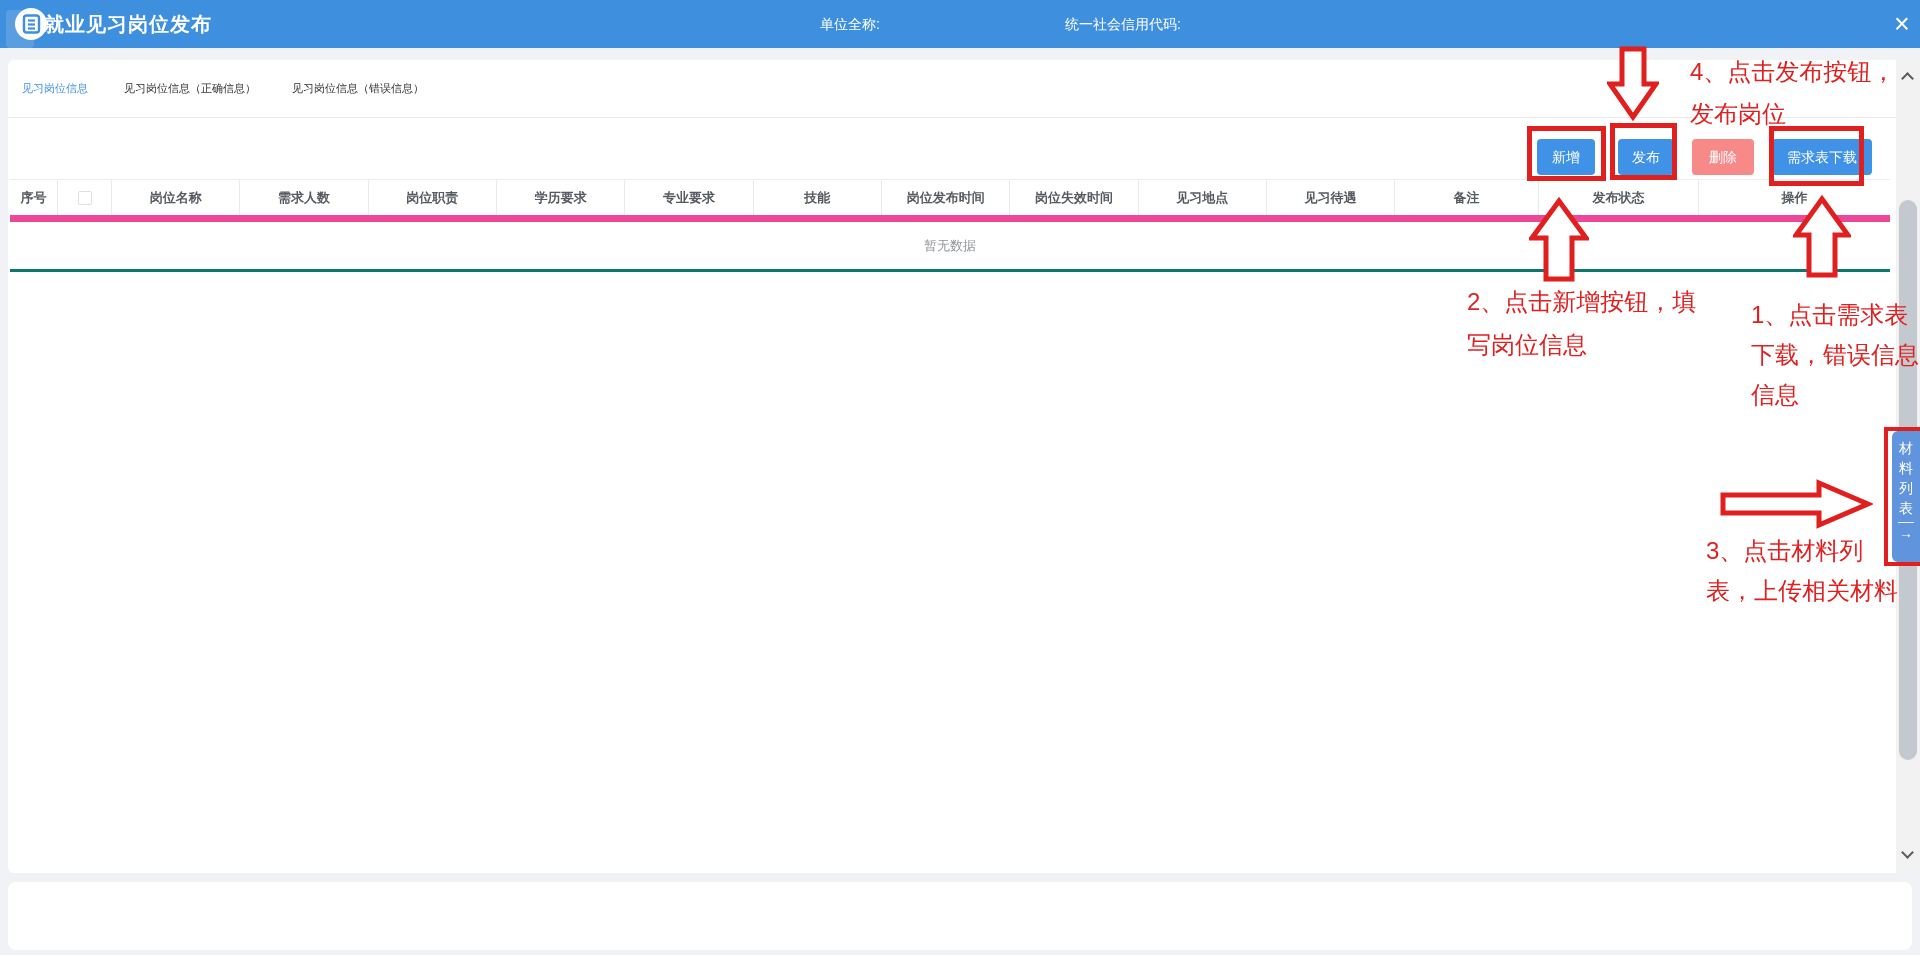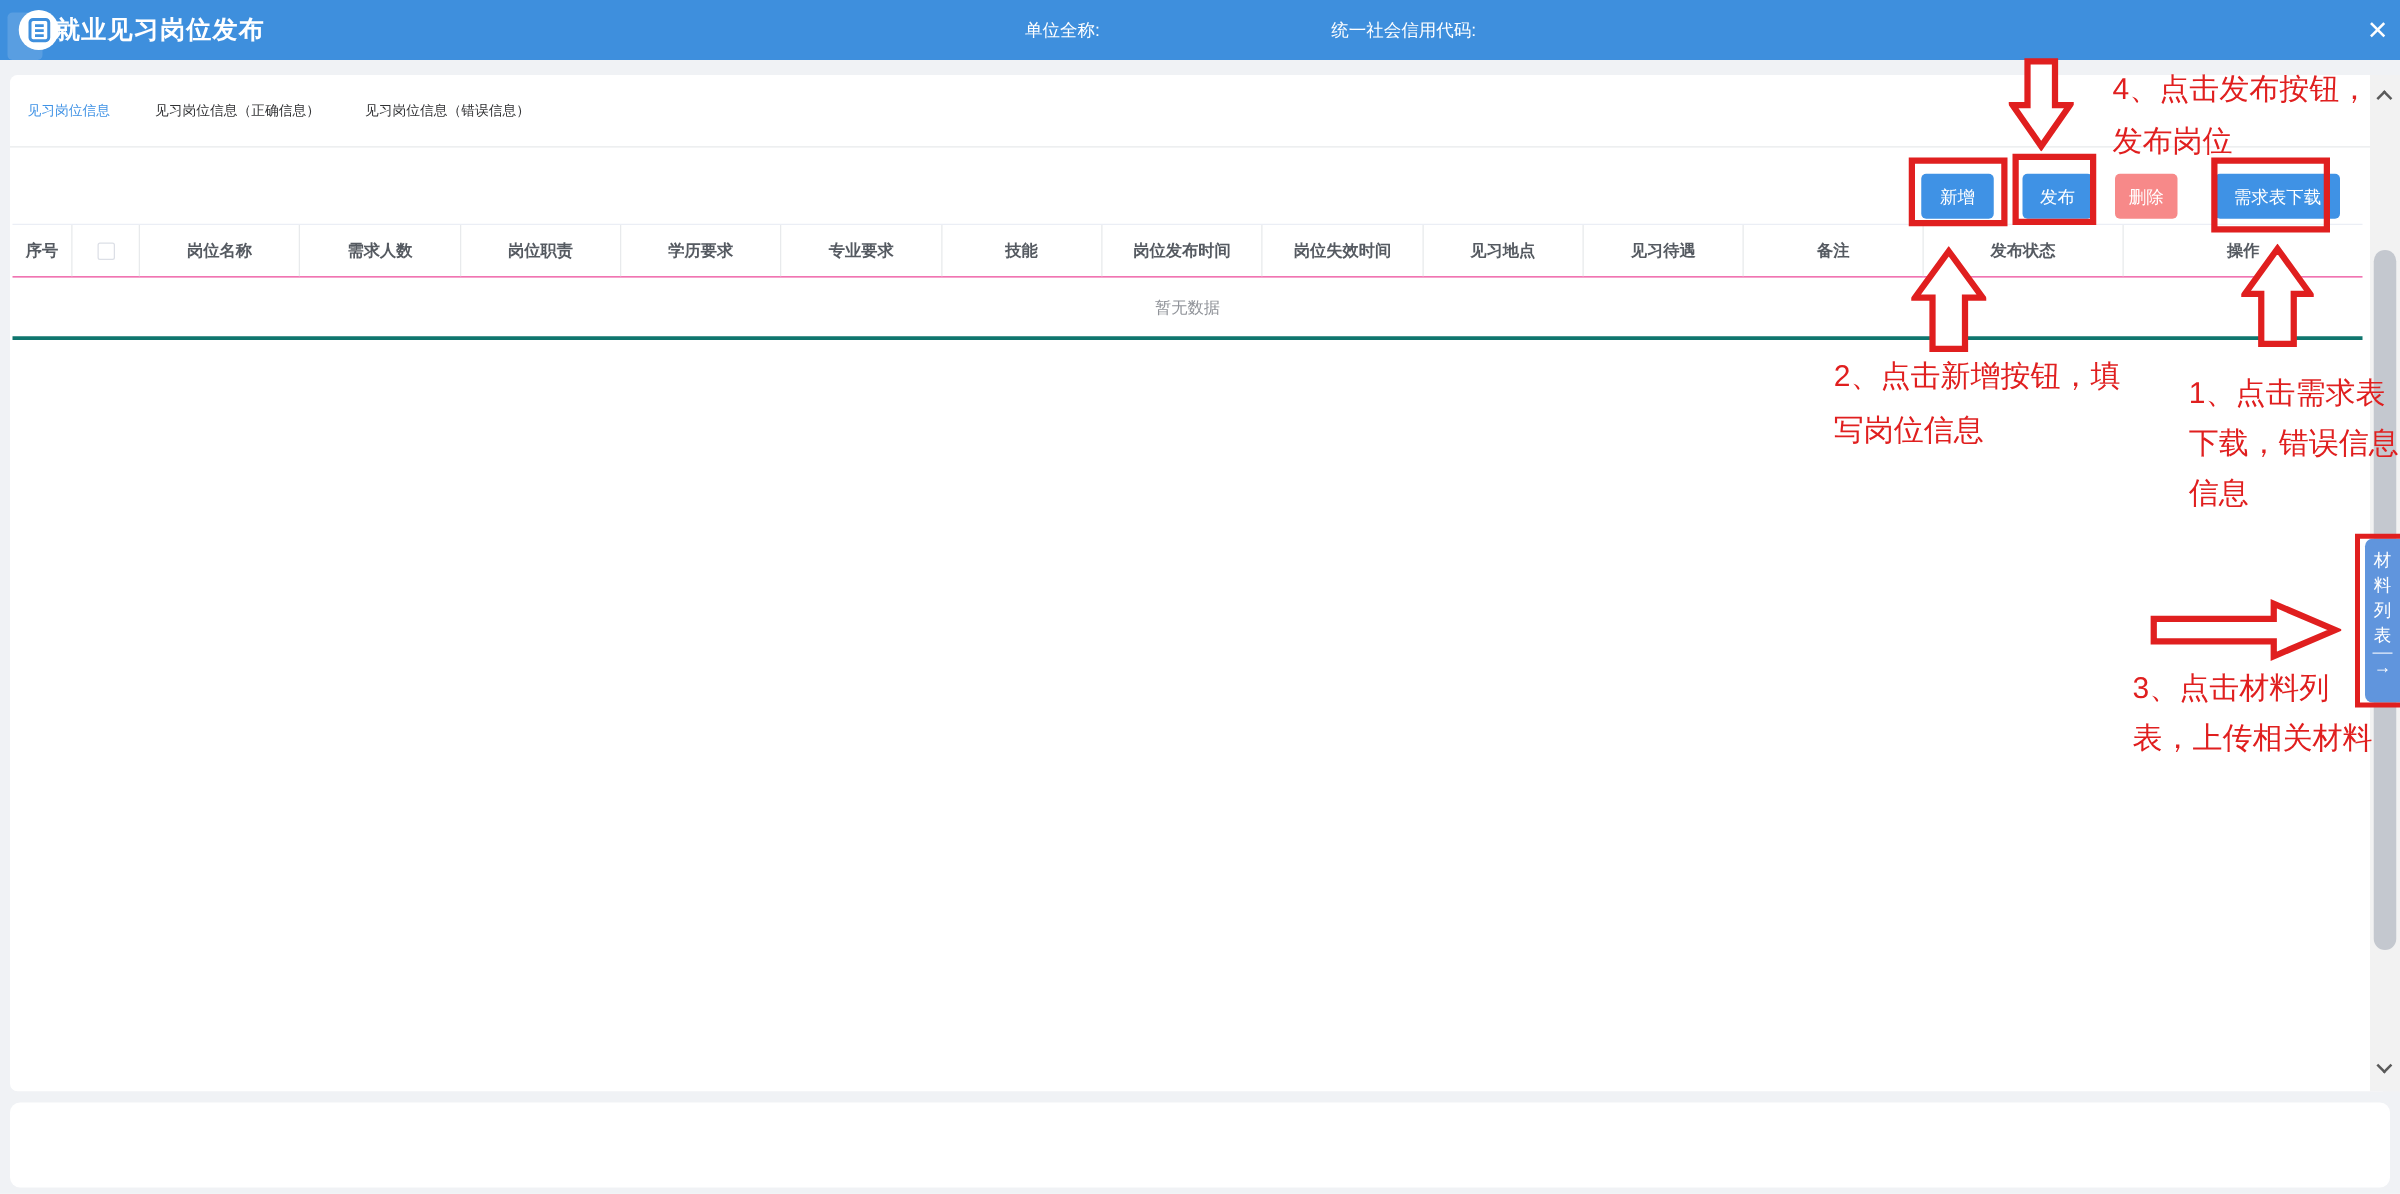--- a/index.html
+++ b/index.html
@@ -24,25 +24,25 @@
   .tabs { position:absolute; left:8px; top:60px; width:1904px; height:58px; border-bottom:1px solid #e8eaec; display:flex; align-items:center; padding-left:14px; gap:36px; }
   .tab { font-size:11px; color:#303133; cursor:pointer; white-space:nowrap; }
   .tab.active { color:#3f92e5; }
 
   
   .btn { position:absolute; height:36px; border-radius:4px; color:#fff; font-size:14px; text-align:center; line-height:36px; cursor:pointer; border:none; }
   .btn-blue { background:#3f92e5; }
   .btn-pink { background:#f78989; }
   .btn-add { left:1537px; top:139px; width:58px; }
   .btn-publish { left:1618px; top:139px; width:56px; }
-  .btn-delete { left:1692px; top:139px; width:50px; }
+  .btn-delete { left:1692px; top:139px; width:62px; }
   .btn-download { left:1772px; top:139px; width:100px; }
 
   
-  .thead { position:absolute; left:10px; top:179px; width:1880px; height:43px; display:flex; border-top:1px solid #ebeef5; border-bottom:1px solid #ec4899; background:#fff; }
+  .thead { position:absolute; left:10px; top:179px; width:1880px; height:43px; display:flex; border-top:1px solid #ebeef5; border-bottom:7px solid #ec4899; background:#fff; }
   .th { display:flex; align-items:center; justify-content:center; font-size:13px; font-weight:bold; color:#555a61; border-right:1px solid #e8eaec; overflow:hidden; white-space:nowrap; }
   .th:last-child { border-right:none; }
   .c-idx { width:48px; flex:none; }
   .c-cb  { width:54px; flex:none; }
   .c     { flex:1; }
   .c-note{ flex:1.12; }
   .c-st  { flex:1.25; }
   .c-op  { flex:1.5; }
   .checkbox { width:14px; height:14px; border:1px solid #dcdfe6; border-radius:2px; background:#fff; cursor:pointer; }
 

